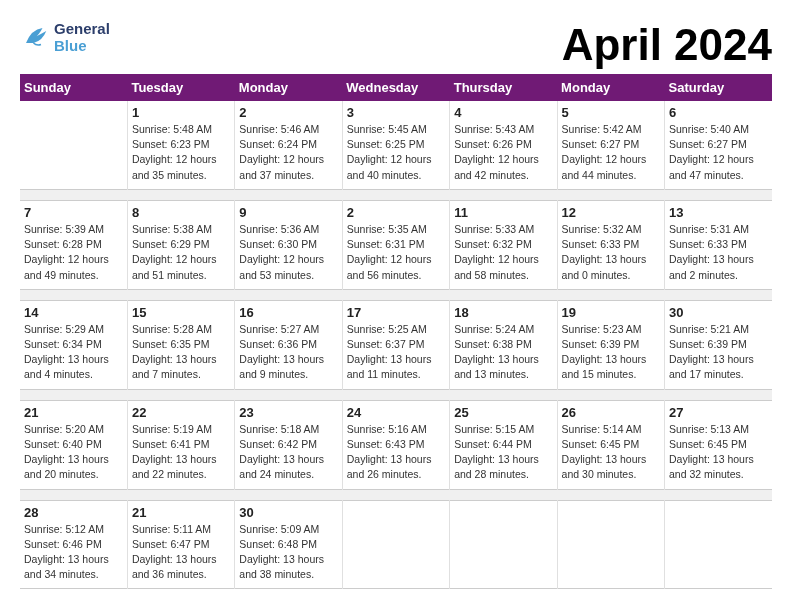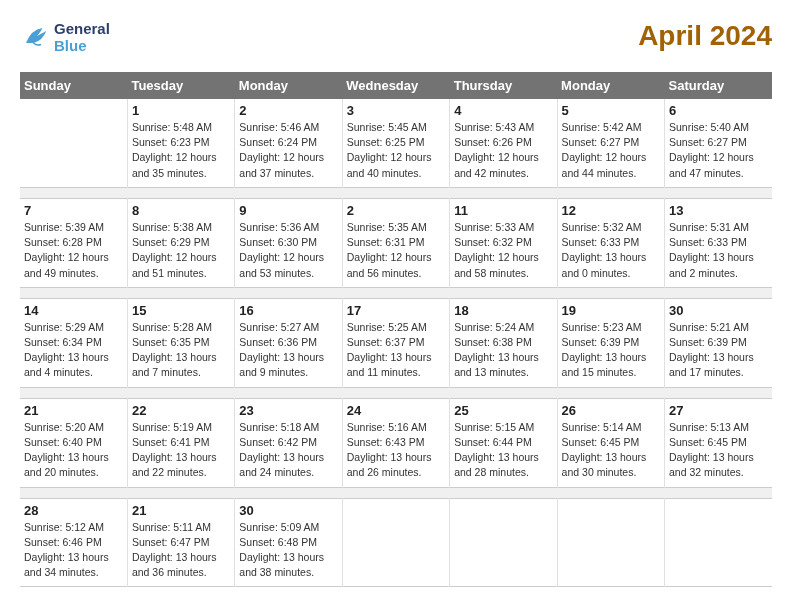--- a/index.html
+++ b/index.html
@@ -7,50 +7,50 @@
       font-family: Arial, sans-serif;
       background: #fff;
       width: 792px;
       min-height: 612px;
       padding: 20px;
     }
     .header {
       display: flex;
       justify-content: space-between;
       align-items: flex-start;
-      margin-bottom: 18px;
+      margin-bottom: 4px;
     }
     .logo {
       display: flex;
       align-items: center;
       gap: 4px;
     }
     .logo-bird {
       width: 30px;
       height: 30px;
     }
     .title-block {
       text-align: right;
     }
     .month-title {
-      font-size: 28px;
+      font-size: 44px;
       font-weight: bold;
-      color: #a16207;
+      color: #000000;
     }
     .location {
       font-size: 16px;
       color: #2c3e6b;
     }
     table {
       width: 100%;
       border-collapse: collapse;
       font-size: 11px;
     }
     thead tr {
-      background-color: #737373;
+      background-color: #701a75;
       color: white;
     }
     thead th {
       padding: 6px 4px;
       text-align: left;
       font-size: 13px;
       font-weight: bold;
     }
     tbody tr {
       border-bottom: 1px solid #ccc;

